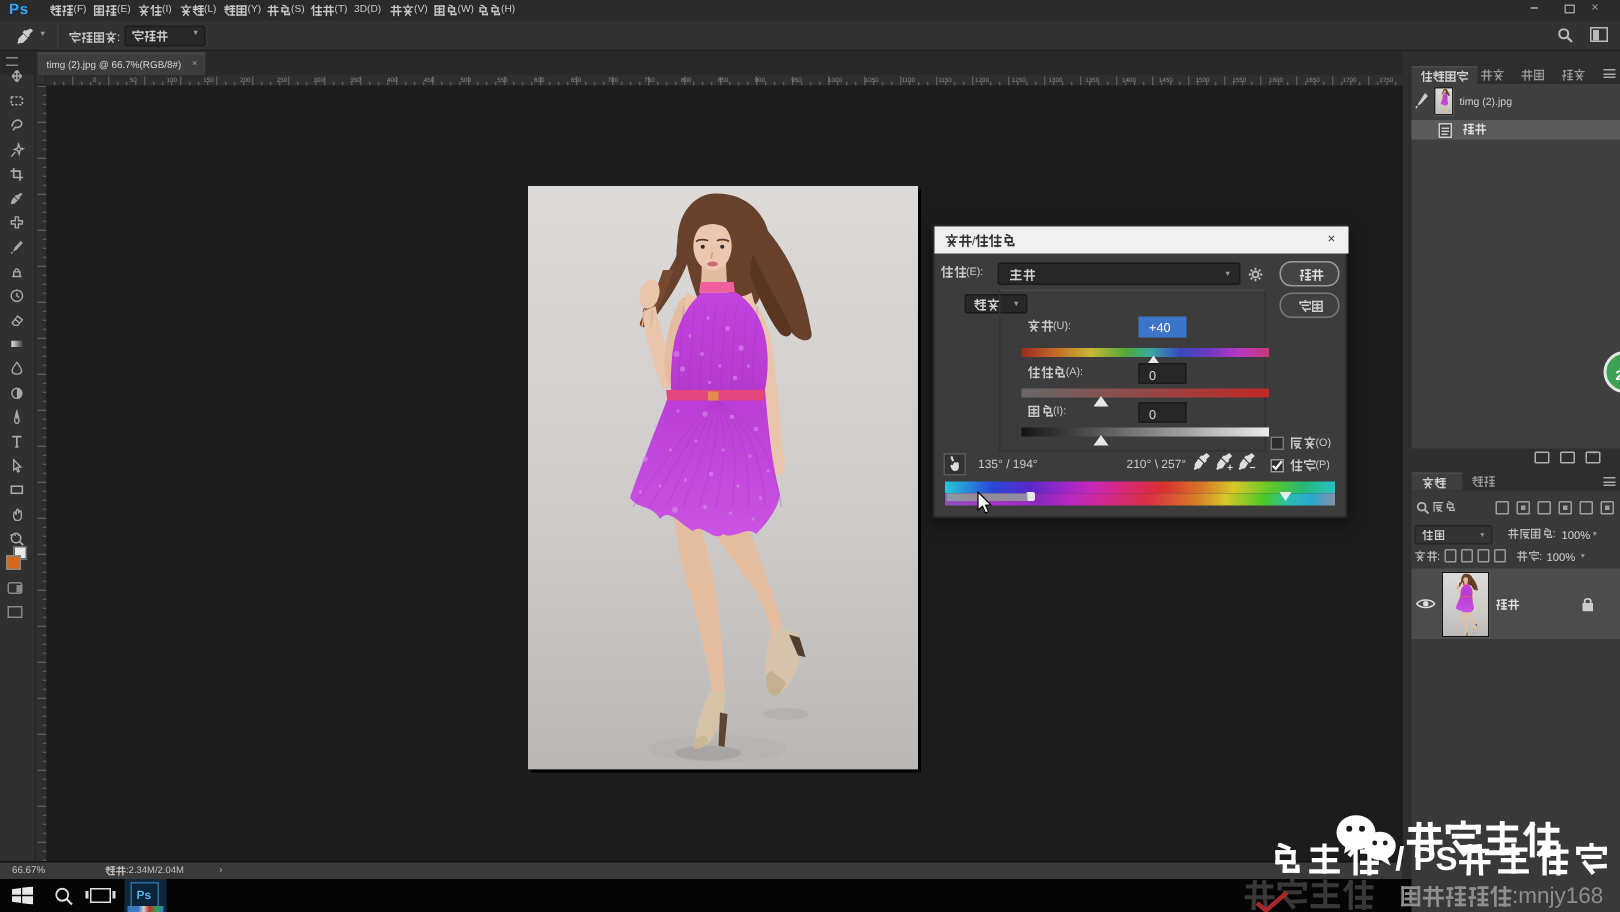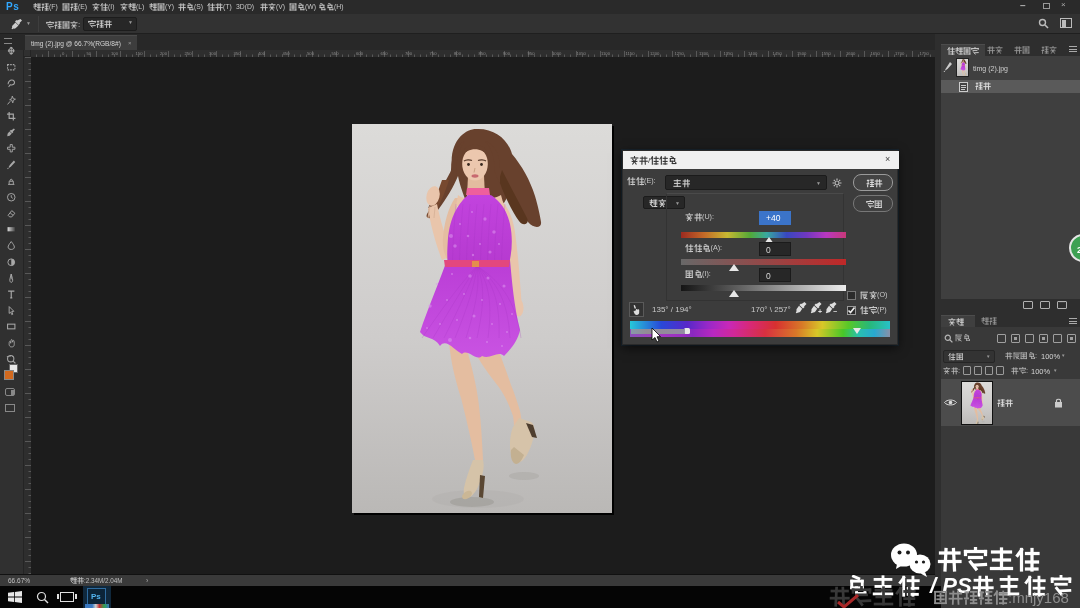--- a/index.html
+++ b/index.html
@@ -1083,21 +1083,21 @@
             <line x1="26" y1="42" x2="74" y2="42"></line>
             <line x1="30" y1="60" x2="52" y2="88"></line>
             <line x1="48" y1="72" x2="90" y2="70"></line>
           </g>
         </svg><span style="font-size:7.2px;font-weight:400;color:#c9c9c9;line-height:8.5px;vertical-align:top">(P)</span></span></div>
     <div style="position:absolute;left:6px;top:151px;width:15px;height:15px;border:1px solid #5a5a5a;background:#333"><svg width="13" height="13" viewBox="0 0 13 13">
         <path d="M5 2 L5.8 6 M5.8 6 C5.8 4.8 7.6 4.8 7.6 6 C7.6 4.8 9.2 5 9.2 6.2 L9.2 8.5 C9.2 10 8.2 11 6.8 11 C5.2 11 4.6 10 4 8.6 C3.4 7.4 3.6 6.8 4.4 6.8 L5 7.2 Z" fill="#ddd"></path>
         <path d="M4.2 1.2 L5.4 4.4" stroke="#ddd" stroke-width="1.4"></path>
       </svg></div>
     <div style="position:absolute;left:29px;top:154px;font-size:8px;color:#c9c9c9;font-weight:400;line-height:10px;white-space:nowrap;">135° / 194°</div>
-    <div style="position:absolute;left:128px;top:154px;font-size:8px;color:#c9c9c9;font-weight:400;line-height:10px;white-space:nowrap;">170° \ 257°</div>
+    <div style="position:absolute;left:128px;top:154px;font-size:8px;color:#c9c9c9;font-weight:400;line-height:10px;white-space:nowrap;">210° \ 257°</div>
     <svg style="position:absolute;left:172px;top:150px" width="13" height="14" viewBox="0 0 13 14">
 <path d="M9.5 1 L11.5 3 L9 5.5 L9.6 6.1 L8 7.6 L4.4 4 L6 2.5 L6.5 3 Z" fill="#ddd"></path>
 <path d="M4 4.8 L1.8 7.8 C1.4 8.4 1.3 9.4 1.6 9.9 L0.8 11.6 L1.6 12.3 L3.2 11.4 C3.8 11.6 4.7 11.4 5.2 10.8 L7.2 7.8 Z" fill="#ddd"></path>
 <text x="8" y="13" font-size="7" fill="#ddd" font-weight="bold"></text>
     </svg>
     <svg style="position:absolute;left:187px;top:150px" width="13" height="14" viewBox="0 0 13 14">
 <path d="M9.5 1 L11.5 3 L9 5.5 L9.6 6.1 L8 7.6 L4.4 4 L6 2.5 L6.5 3 Z" fill="#ddd"></path>
 <path d="M4 4.8 L1.8 7.8 C1.4 8.4 1.3 9.4 1.6 9.9 L0.8 11.6 L1.6 12.3 L3.2 11.4 C3.8 11.6 4.7 11.4 5.2 10.8 L7.2 7.8 Z" fill="#ddd"></path>
 <text x="8" y="13" font-size="7" fill="#ddd" font-weight="bold">+</text>
     </svg>
@@ -1560,21 +1560,21 @@
       </svg><svg width="25" height="25" viewBox="0 0 100 100" style="display:inline-block;vertical-align:top;margin-right:1px">
         <g stroke="#ffffff" stroke-width="13" stroke-linecap="square">
           <line x1="26" y1="10" x2="26" y2="92"></line>
           <line x1="10" y1="34" x2="26" y2="12"></line>
           <line x1="46" y1="26" x2="92" y2="26"></line>
           <line x1="68" y1="10" x2="68" y2="92"></line>
           <line x1="46" y1="60" x2="90" y2="60"></line>
           <line x1="46" y1="88" x2="88" y2="88"></line>
         </g>
       </svg></span></div>
-<div style="position:absolute;left:846px;top:575px;height:23px;font-style:italic;"><span style="white-space:nowrap;"><svg width="22" height="22" viewBox="0 0 100 100" style="display:inline-block;vertical-align:top;margin-right:4px">
+<div style="position:absolute;left:846px;top:562px;height:23px;"><span style="white-space:nowrap;"><svg width="22" height="22" viewBox="0 0 100 100" style="display:inline-block;vertical-align:top;margin-right:4px">
         <g stroke="#ffffff" stroke-width="13" stroke-linecap="square">
           <line x1="34" y1="6" x2="58" y2="16"></line>
           <line x1="26" y1="28" x2="74" y2="28"></line>
           <line x1="26" y1="28" x2="26" y2="58"></line>
           <line x1="74" y1="28" x2="74" y2="58"></line>
           <line x1="26" y1="58" x2="74" y2="58"></line>
           <line x1="48" y1="58" x2="48" y2="84"></line>
           <line x1="48" y1="84" x2="86" y2="84"></line>
           <line x1="86" y1="72" x2="86" y2="84"></line>
         </g>

